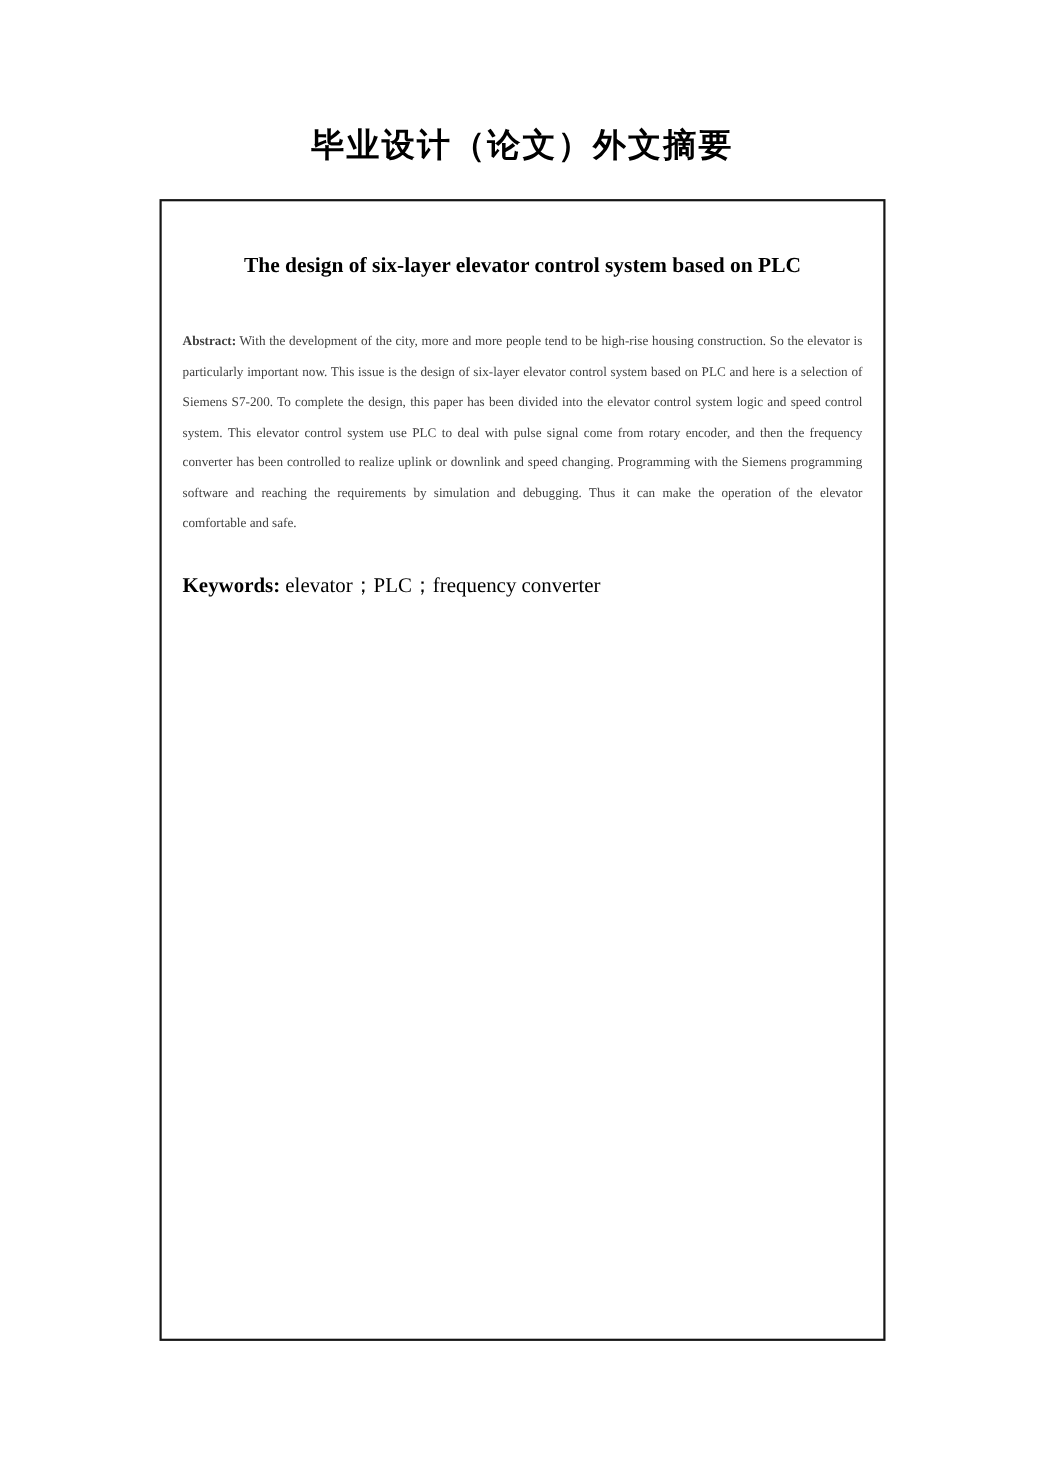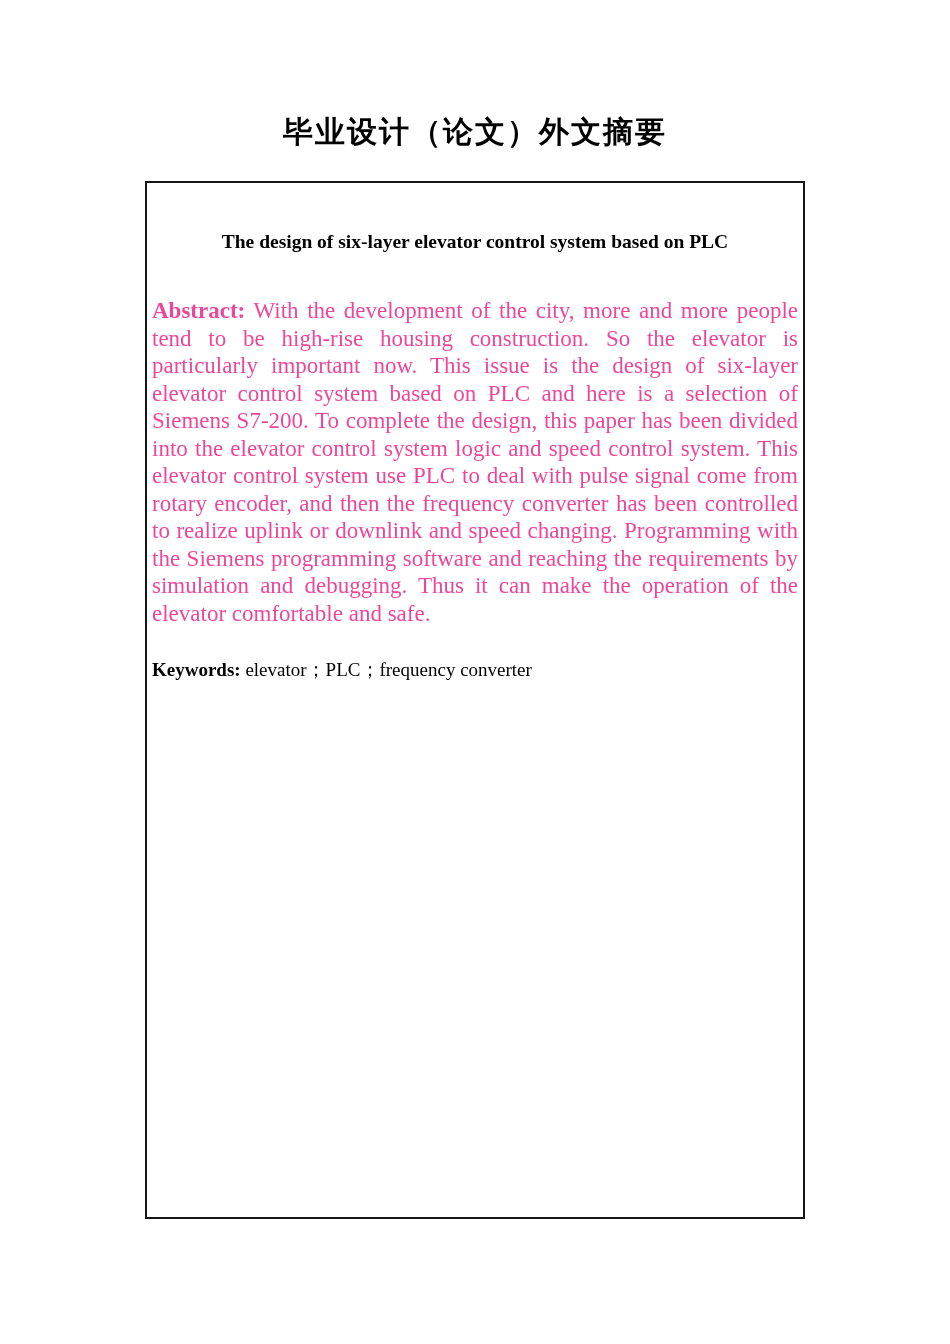--- a/index.html
+++ b/index.html
@@ -25,37 +25,37 @@
     font-weight: bold;
     font-size: 30px;
     letter-spacing: 2px;
     color: #000000;
   }
   .abstract-box {
     margin: 28px auto 0 auto;
     width: 660px;
     height: 1038px;
     border: 2px solid #161616;
-    padding: 0 5px;
+    padding: 0 19px;
     background: #ffffff;
   }
   .en-title {
     margin-top: 46px;
     text-align: center;
     font-weight: bold;
     font-size: 19.5px;
     line-height: 26px;
     color: #000000;
   }
   .abstract-para {
     margin-top: 42px;
-    font-size: 23px;
+    font-size: 12px;
     line-height: 27.5px;
     text-align: justify;
-    color: #ec4899;
+    color: #404040;
   }
   .abstract-para .label,
   .keywords-para .label {
     font-weight: bold;
   }
   .keywords-para {
     margin-top: 29px;
     font-size: 19px;
     line-height: 27.5px;
     text-align: left;

